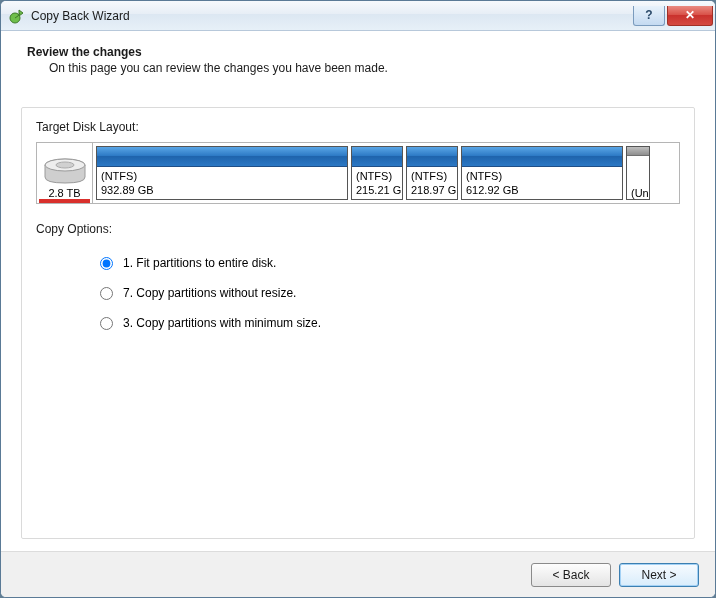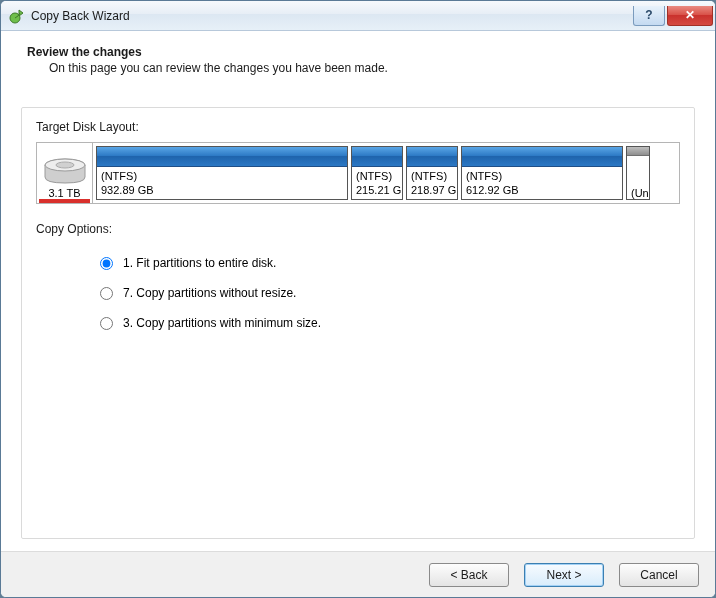--- a/index.html
+++ b/index.html
@@ -173,21 +173,21 @@
     width: 13px; height: 13px;
   }
   .footer {
     height: 46px;
     border-top: 1px solid #dcdcdc;
     background: #f0f0f0;
     display: flex;
     align-items: center;
     justify-content: flex-end;
     padding-right: 16px;
-    gap: 15px;
+    gap: 8px;
   }
   .btn {
     min-width: 80px;
     height: 24px;
     border: 1px solid #8a8a8a;
     border-radius: 3px;
     background: linear-gradient(to bottom, #fdfdfd, #e4e4e4);
     font-size: 12px;
     color: #1b1b1b;
     cursor: default;
@@ -226,21 +226,21 @@
       <div class="section-label">Target Disk Layout:</div>
 
       <div class="disk-layout">
         <div class="disk-icon-cell">
           <svg class="hdd" viewBox="0 0 44 30">
             <ellipse cx="22" cy="8" rx="20" ry="6" fill="#e3e3e3" stroke="#9a9a9a"></ellipse>
             <path d="M2 8 L2 20 Q2 26 22 26 Q42 26 42 20 L42 8" fill="#cfcfcf" stroke="#9a9a9a"></path>
             <ellipse cx="22" cy="8" rx="20" ry="6" fill="#eeeeee" stroke="#9a9a9a"></ellipse>
             <ellipse cx="22" cy="8" rx="9" ry="3" fill="#d0d0d0" stroke="#aaaaaa"></ellipse>
           </svg>
-          <div class="cap">3.1 TB</div>
+          <div class="cap">2.8 TB</div>
           <div class="redbar"></div>
         </div>
         <div class="parts" id="parts">
             <div class="part" style="width: 252px;">
               <div class="stripe"></div>
               <div class="plabel">
                 <div>(NTFS)</div>
                 <div>932.89 GB</div>
               </div>
             </div>
@@ -291,15 +291,14 @@
               <span>3. Copy partitions with minimum size.</span>
             </label>
           </div>
       </div>
     </div>
   </div>
 
   <div class="footer">
     <button class="btn">&lt; Back</button>
     <button class="btn primary">Next &gt;</button>
-    <button class="btn">Cancel</button>
   </div>
 </div>
 
 </body></html>

